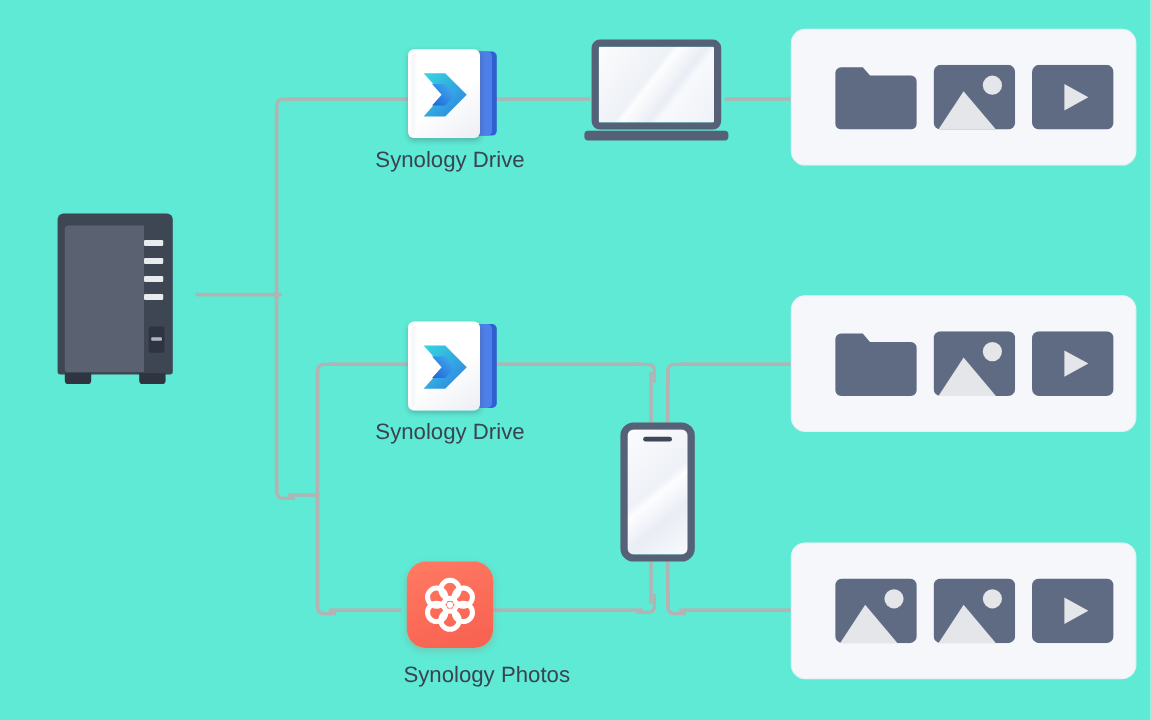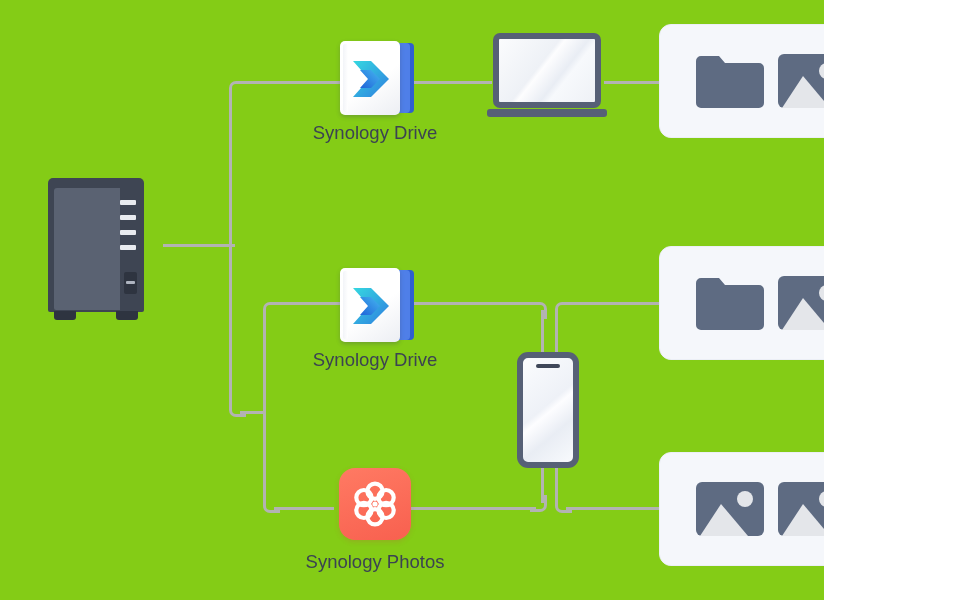--- a/index.html
+++ b/index.html
@@ -5,23 +5,23 @@
   html, body {
     margin: 0;
     padding: 0;
     background: #ffffff;
   }
   body {
     font-family: "Liberation Sans", sans-serif;
   }
   #canvas {
     position: relative;
-    width: 824px;
+    width: 959px;
     height: 600px;
-    background: #84cc16;
+    background: #5eead4;
     overflow: hidden;
   }
 
   
   .wire {
     position: absolute;
     background: #b3b3b3;
   }
   .wire-h { height: 3px; }
   .wire-v { width: 3px; }
@@ -241,21 +241,21 @@
         <circle cx="26" cy="13.2" r="7.6"></circle>
         <circle cx="37.1" cy="19.6" r="7.6"></circle>
         <circle cx="37.1" cy="32.4" r="7.6"></circle>
         <circle cx="26" cy="38.8" r="7.6"></circle>
         <circle cx="14.9" cy="32.4" r="7.6"></circle>
         <circle cx="14.9" cy="19.6" r="7.6"></circle>
       </g>
       <circle cx="26" cy="26" r="2.6" fill="#ffffff"></circle>
     </svg>
   </div>
-  <div class="app-label" style="left:275px; top:551px; width:200px;">Synology Photos</div>
+  <div class="app-label" style="left:275px; top:551px; width:200px;text-align:right;">Synology Photos</div>
 
   <div class="phone">
     <div class="phone-frame"></div>
     <div class="phone-speaker"></div>
   </div>
 
   <div class="panel" style="left:659px; top:24px; width:288px; height:114px;">
     <svg class="tile" width="68" height="54" viewBox="0 0 68 54">
       <path d="M0 7a5 5 0 0 1 5-5h18l6 7h34a5 5 0 0 1 5 5v35a5 5 0 0 1-5 5H5a5 5 0 0 1-5-5Z" fill="#5e6b82"></path>
     </svg>

